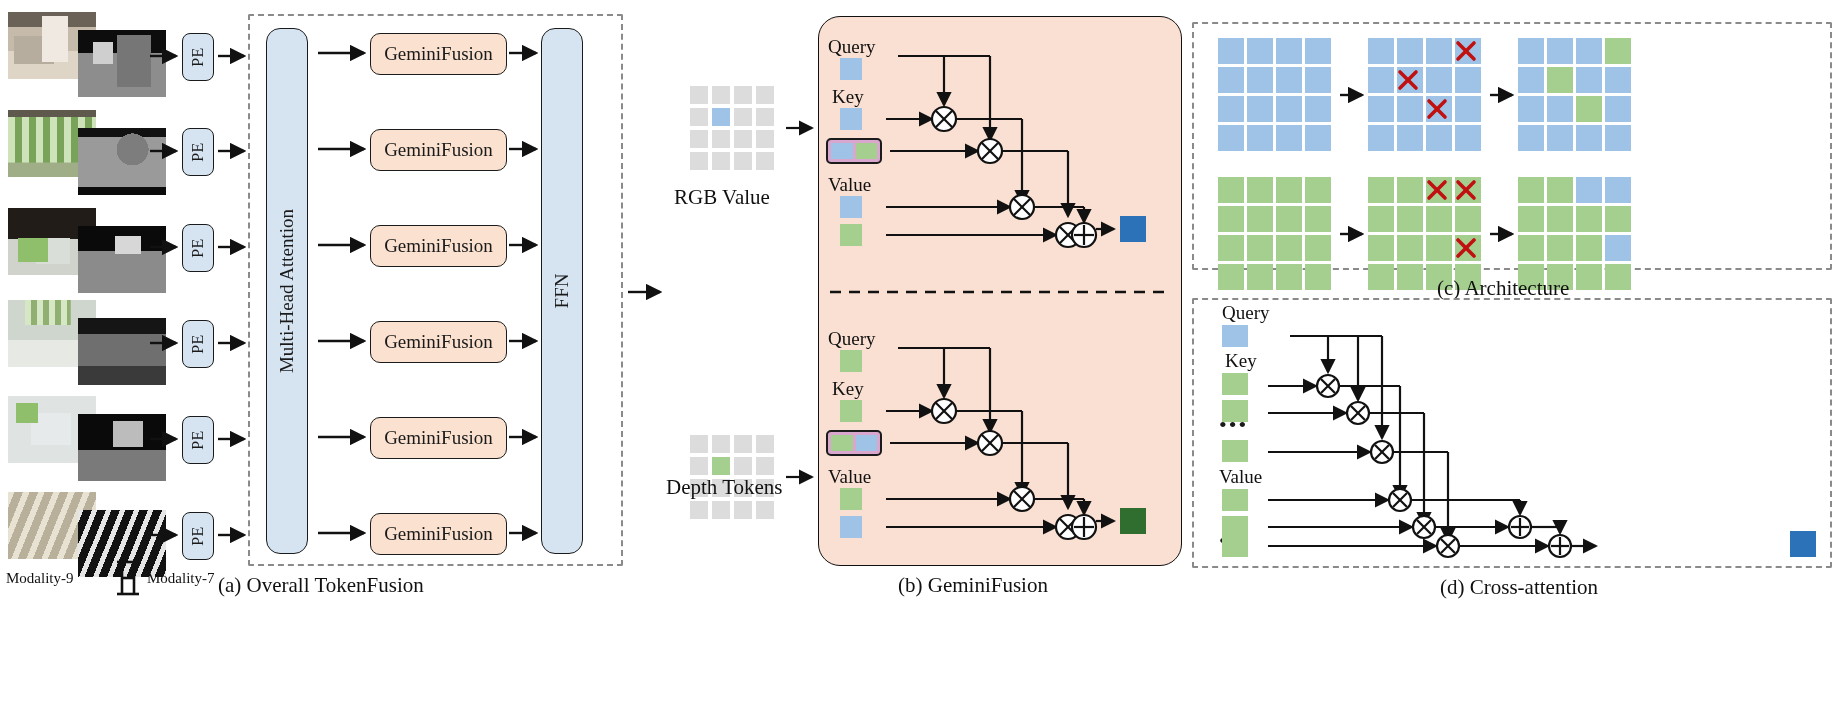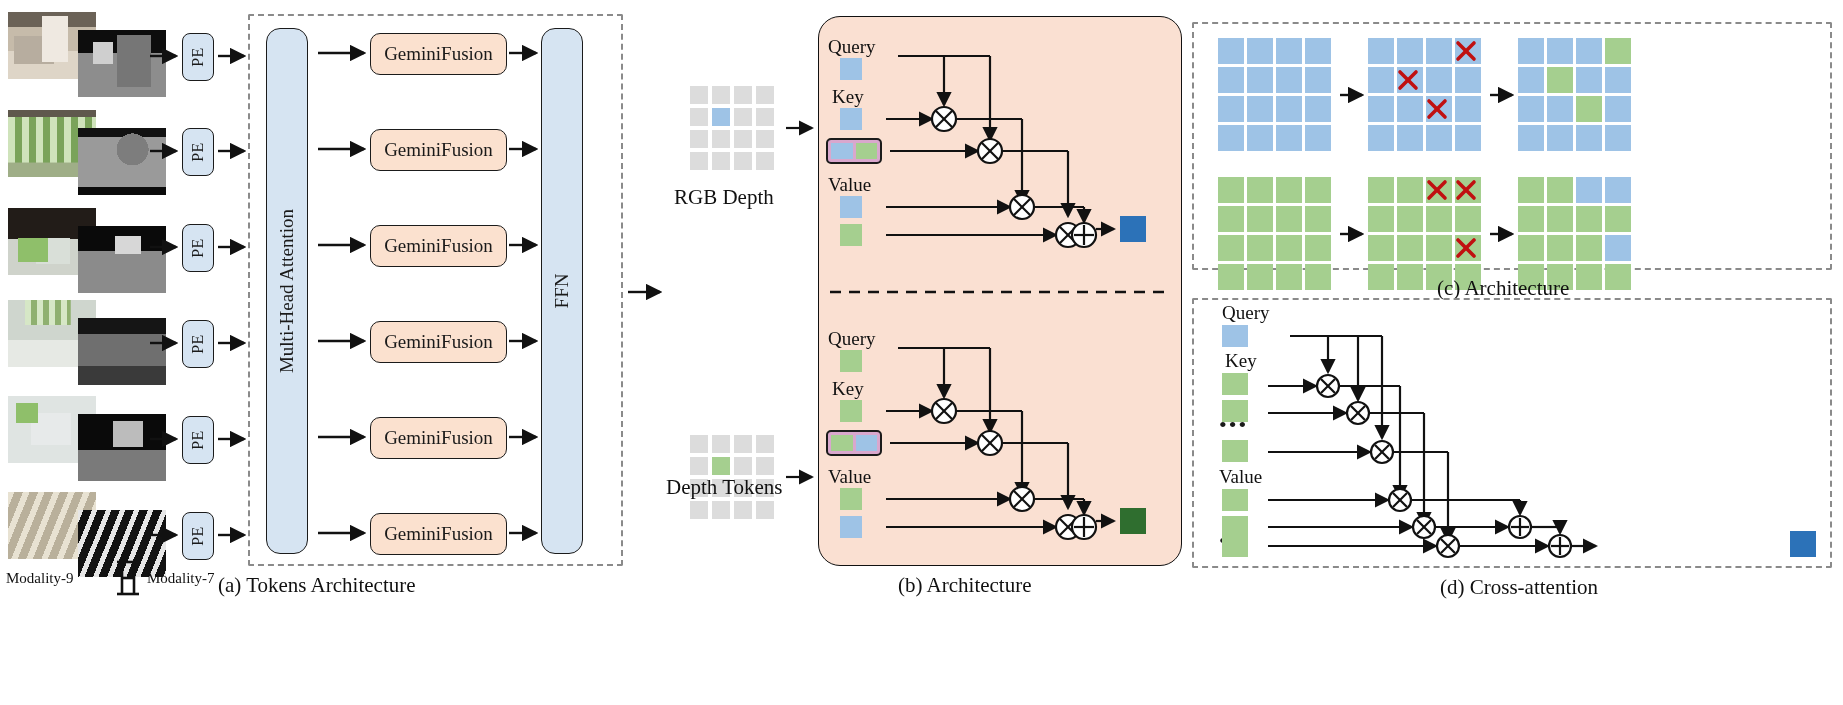--- a/index.html
+++ b/index.html
@@ -203,41 +203,41 @@
       <line x1="4" y1="4" x2="26" y2="4"></line>
       <line x1="4" y1="36" x2="26" y2="36"></line>
       <line x1="9" y1="4" x2="9" y2="36"></line>
       <line x1="21" y1="4" x2="21" y2="36"></line>
       <line x1="9" y1="20" x2="21" y2="20"></line>
     </g>
   </svg>
 </div>
 <div class="abs lbl" style="left:147px;top:570px;font-size:15px;">Modality-7</div>
 
-<div class="abs cap" style="left:218px;top:573px;">(a) Tokens Architecture</div>
+<div class="abs cap" style="left:218px;top:573px;">(a) Overall TokenFusion</div>
 
 <div class="abs" style="left:690px;top:86px;width:85px;height:85px;">
   <div class="sq grey" style="left:0;top:0;width:18px;height:18px;"></div>
   <div class="sq grey" style="left:22px;top:0;width:18px;height:18px;"></div>
   <div class="sq grey" style="left:44px;top:0;width:18px;height:18px;"></div>
   <div class="sq grey" style="left:66px;top:0;width:18px;height:18px;"></div>
   <div class="sq grey" style="left:0;top:22px;width:18px;height:18px;"></div>
   <div class="sq blue" style="left:22px;top:22px;width:18px;height:18px;"></div>
   <div class="sq grey" style="left:44px;top:22px;width:18px;height:18px;"></div>
   <div class="sq grey" style="left:66px;top:22px;width:18px;height:18px;"></div>
   <div class="sq grey" style="left:0;top:44px;width:18px;height:18px;"></div>
   <div class="sq grey" style="left:22px;top:44px;width:18px;height:18px;"></div>
   <div class="sq grey" style="left:44px;top:44px;width:18px;height:18px;"></div>
   <div class="sq grey" style="left:66px;top:44px;width:18px;height:18px;"></div>
   <div class="sq grey" style="left:0;top:66px;width:18px;height:18px;"></div>
   <div class="sq grey" style="left:22px;top:66px;width:18px;height:18px;"></div>
   <div class="sq grey" style="left:44px;top:66px;width:18px;height:18px;"></div>
   <div class="sq grey" style="left:66px;top:66px;width:18px;height:18px;"></div>
 </div>
-<div class="abs cap" style="left:674px;top:185px;">RGB Depth</div>
+<div class="abs cap" style="left:674px;top:185px;">RGB Value</div>
 
 <div class="abs" style="left:690px;top:435px;width:85px;height:85px;">
   <div class="sq grey" style="left:0;top:0;width:18px;height:18px;"></div>
   <div class="sq grey" style="left:22px;top:0;width:18px;height:18px;"></div>
   <div class="sq grey" style="left:44px;top:0;width:18px;height:18px;"></div>
   <div class="sq grey" style="left:66px;top:0;width:18px;height:18px;"></div>
   <div class="sq grey" style="left:0;top:22px;width:18px;height:18px;"></div>
   <div class="sq green" style="left:22px;top:22px;width:18px;height:18px;"></div>
   <div class="sq grey" style="left:44px;top:22px;width:18px;height:18px;"></div>
   <div class="sq grey" style="left:66px;top:22px;width:18px;height:18px;"></div>
@@ -281,21 +281,21 @@
   <div class="green"></div>
   <div class="blue"></div>
 </div>
 
 <div class="abs lbl" style="left:828px;top:466px;font-size:19px;">Value</div>
 <div class="sq green" style="left:840px;top:488px;width:22px;height:22px;"></div>
 <div class="sq blue" style="left:840px;top:516px;width:22px;height:22px;"></div>
 
 <div class="sq deepgreen" style="left:1120px;top:508px;width:26px;height:26px;"></div>
 
-<div class="abs cap" style="left:898px;top:573px;">(b) Architecture</div>
+<div class="abs cap" style="left:898px;top:573px;">(b) GeminiFusion</div>
 
 <svg width="1843" height="705">
   <g stroke="#111" stroke-width="2.2" fill="none">
 
     <line x1="830" y1="292" x2="1172" y2="292" stroke-dasharray="11 8" stroke-width="2.4"></line>
 
     <line x1="786" y1="128" x2="812" y2="128" marker-end="url(#ah)"></line>
     <line x1="786" y1="477" x2="812" y2="477" marker-end="url(#ah)"></line>
 
     <line x1="898" y1="56" x2="990" y2="56"></line>

